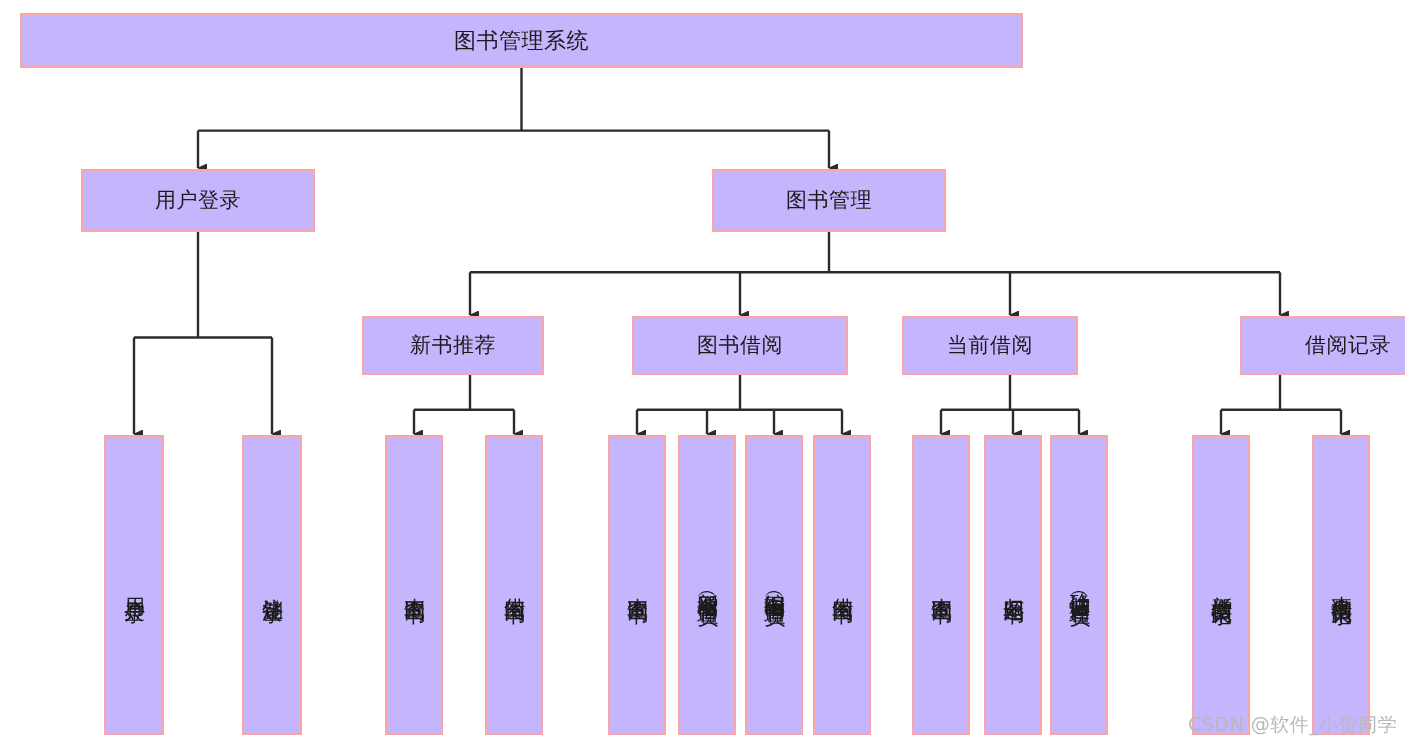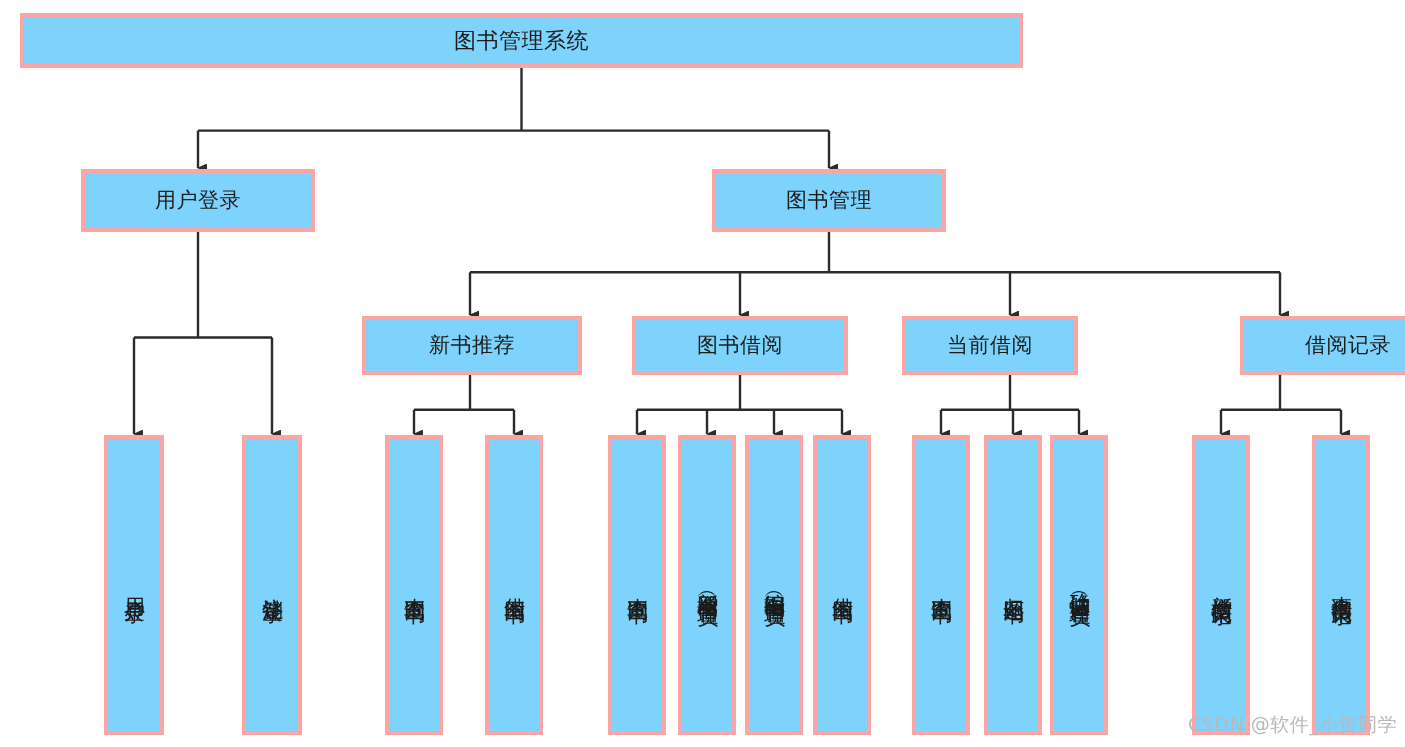--- a/index.html
+++ b/index.html
@@ -22,22 +22,22 @@
     position: absolute;
     left: 0;
     top: 0;
     width: 1405px;
     height: 747px;
     pointer-events: none;
   }
   .node {
     position: absolute;
     box-sizing: border-box;
-    background: #7dd3fc;
-    border: 4px solid #fca5a5;
+    background: #c4b5fd;
+    border: 2px solid #fca5a5;
     display: flex;
     align-items: center;
     justify-content: center;
     color: #1b1b1b;
     z-index: 2;
   }
   .node-label {
     display: block;
     text-align: center;
     line-height: 1.18;
@@ -130,21 +130,21 @@
 
   <div id="l2-layer">
       <div class="node horizontal" style="left: 81px; top: 169px; width: 234px; height: 63px;">
         <span class="node-label">用户登录</span>
       </div>
       <div class="node horizontal" style="left: 712px; top: 169px; width: 234px; height: 63px;">
         <span class="node-label">图书管理</span>
       </div>
     </div>
   <div id="l3-layer">
-      <div class="node horizontal" style="left: 362px; top: 316px; width: 220px; height: 59px;">
+      <div class="node horizontal" style="left: 362px; top: 316px; width: 182px; height: 59px;">
         <span class="node-label">新书推荐</span>
       </div>
       <div class="node horizontal" style="left: 632px; top: 316px; width: 216px; height: 59px;">
         <span class="node-label">图书借阅</span>
       </div>
       <div class="node horizontal" style="left: 902px; top: 316px; width: 176px; height: 59px;">
         <span class="node-label">当前借阅</span>
       </div>
       <div class="node horizontal" style="left: 1240px; top: 316px; width: 216px; height: 59px;">
         <span class="node-label">借阅记录</span>

